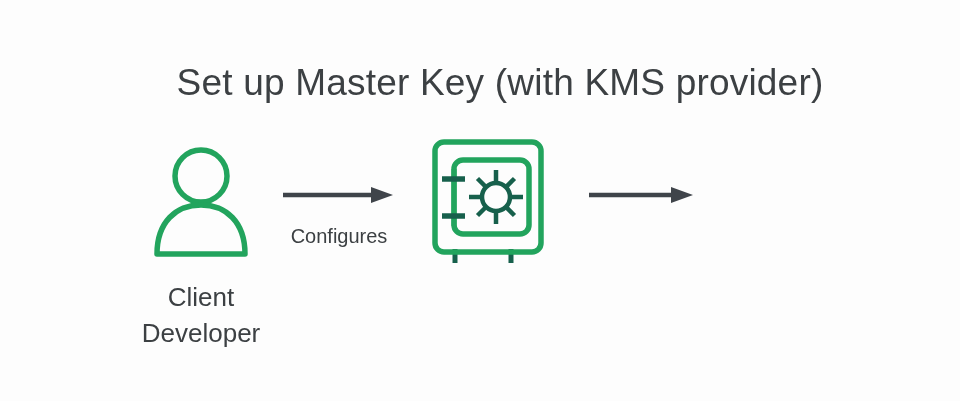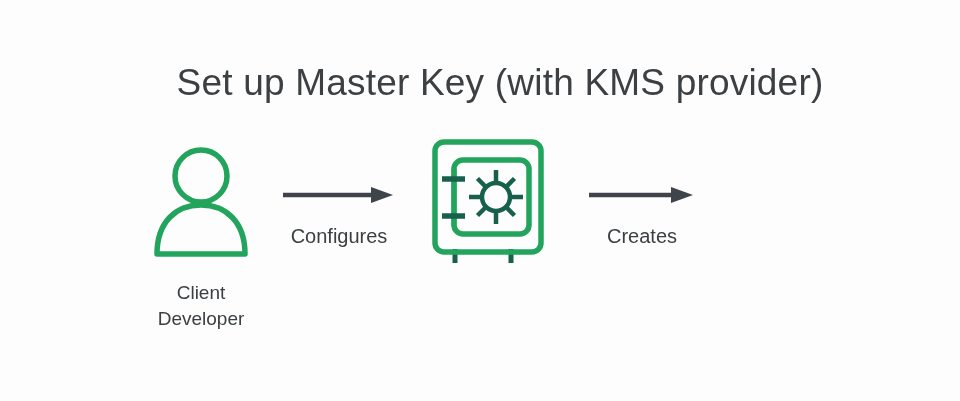--- a/index.html
+++ b/index.html
@@ -43,21 +43,21 @@
     align-items: center;
   }
   .node-figure {
     display: flex;
     align-items: center;
     justify-content: center;
   }
   .node-label {
     margin-top: 12px;
     text-align: center;
-    font-size: 19px;
+    font-size: 26px;
     font-weight: 400;
     color: #3c4043;
     line-height: 1.38;
     white-space: pre-line;
   }
 
   #node-client     { left: 81px;  top: 138px; width: 200px; }
   #node-kms        { left: 363px; top: 138px; width: 200px; }
   #node-cmk        { left: 666px; top: 138px; width: 200px; }
 
@@ -150,17 +150,16 @@
     </div>
   </div>
 
   <div class="connector" id="connector-creates">
     <span class="connector-arrow">
       <svg width="110" height="20" viewBox="0 0 110 20" fill="none" xmlns="http://www.w3.org/2000/svg">
         <line x1="2" y1="10" x2="86" y2="10" stroke="#3f444a" stroke-width="4.5"></line>
         <path d="M84 2 L106 10 L84 18 Z" fill="#3f444a"></path>
       </svg>
     </span>
-    <div class="connector-label">Creates</div>
   </div>
 
 
 </div>
 
 </body></html>

